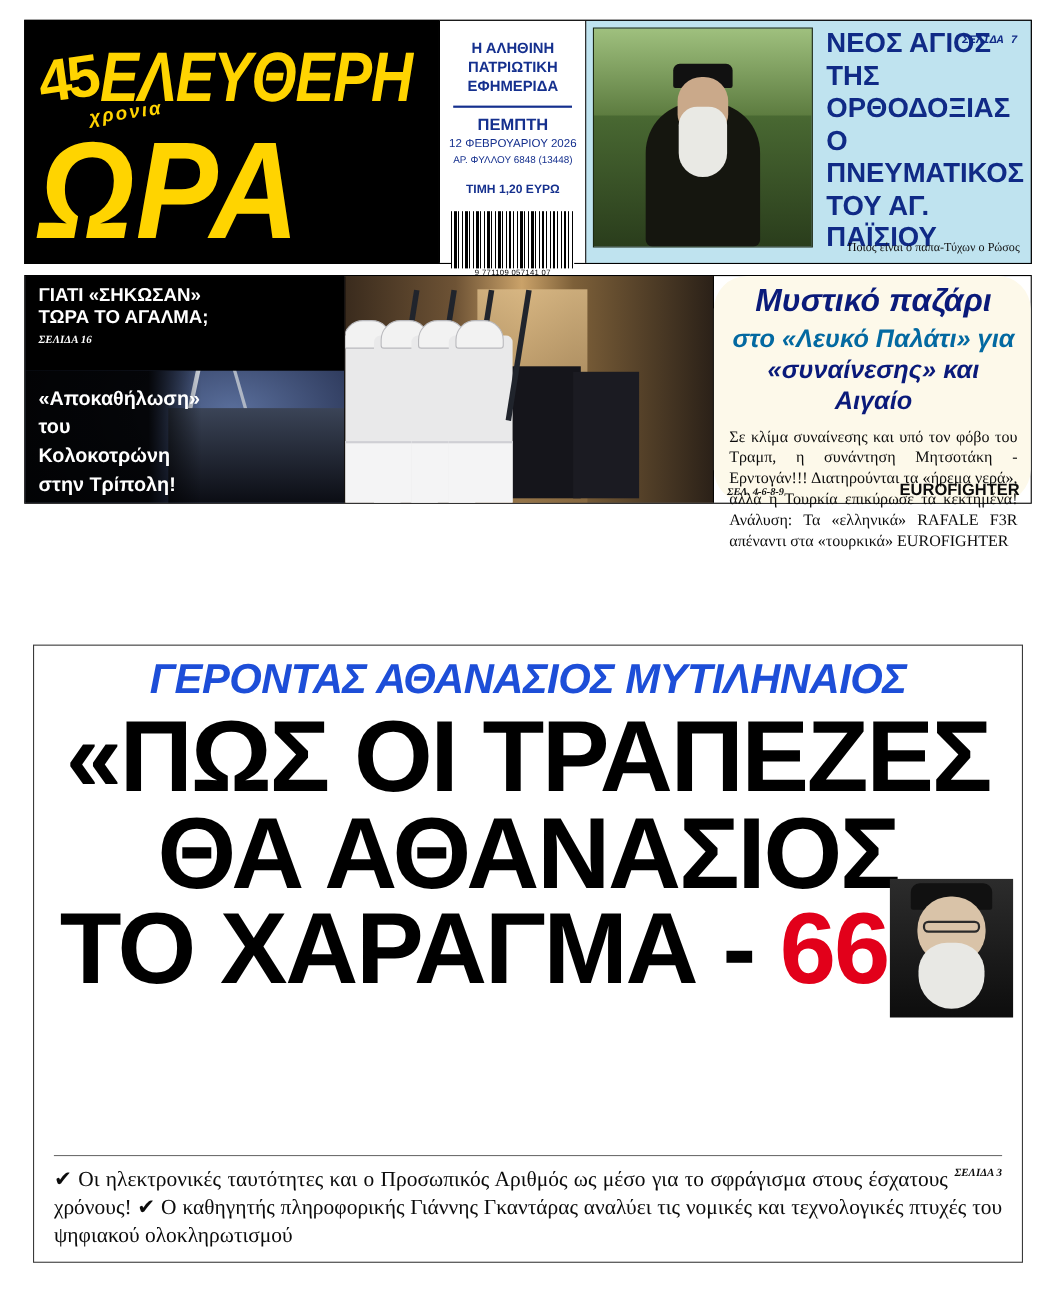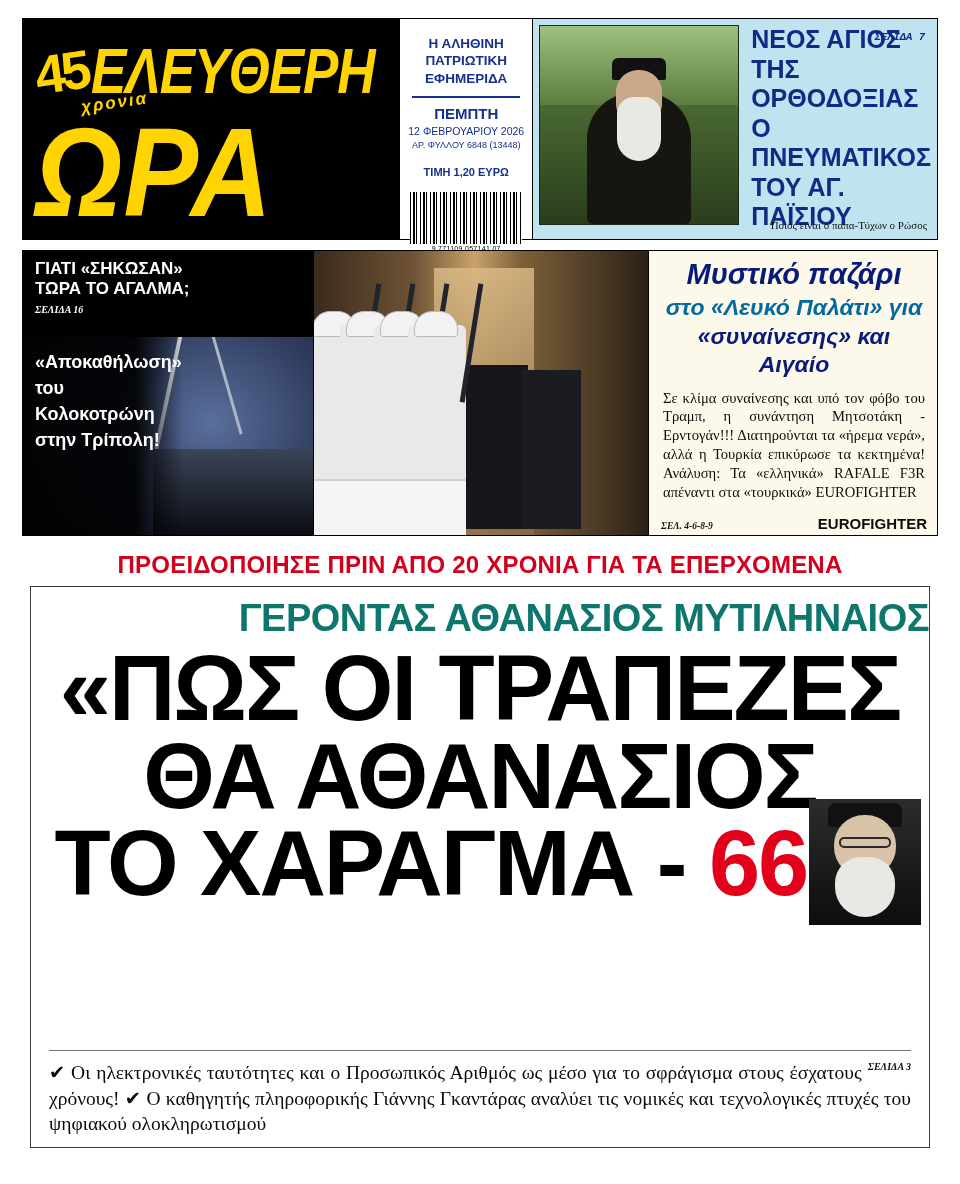--- a/index.html
+++ b/index.html
@@ -218,21 +218,21 @@
     font-family: "Liberation Serif", serif;
     font-size: 11px;
     text-align: right;
     color: #111;
   }
 
   
   .row2 {
     position: absolute;
     left: 22px; top: 250px;
-    width: 916px; height: 286px;
+    width: 916px; height: 208px;
     display: flex;
     border: 1px solid #000;
   }
   .statue-col {
     width: 290px;
     background: #000;
     position: relative;
     overflow: hidden;
   }
   .statue-top {
@@ -344,20 +344,21 @@
     position: absolute; left: 0; bottom: 0; width: 58px; height: 56px;
     background: #f4f4f5;
     border-top: 2px solid #cfcfd4;
   }
 
   .bazaar-col {
     flex: 1;
     background: #fdf9ea;
     position: relative;
     padding: 8px 10px 4px 12px;
+    border-radius: 30px;
   }
   .bz-l1 {
     font-family: "Liberation Sans", sans-serif;
     font-weight: bold;
     font-style: italic;
     font-size: 29px;
     color: #0a1a7a;
     text-align: center;
     line-height: 1.06;
   }
@@ -420,27 +421,28 @@
   
   .main-box {
     position: absolute;
     left: 30px; top: 586px;
     width: 900px; height: 562px;
     border: 1px solid #3a3a3a;
     background: #fff;
     overflow: hidden;
   }
   .kicker {
-    text-align: right;
+    text-align: center;
     font-family: "Liberation Sans", sans-serif;
     font-weight: bold;
     font-size: 38px;
-    color: #0f766e;
+    color: #1d4ed8;
     margin-top: 10px;
     letter-spacing: -0.5px;
+    font-style: italic;
   }
   .big1, .big2, .big3 {
     font-family: "Liberation Sans", sans-serif;
     font-weight: bold;
     color: #000;
     text-align: center;
     line-height: 0.93;
     letter-spacing: -2px;
   }
   .big1 { font-size: 92px; margin-top: 6px; }
@@ -587,21 +589,20 @@
       <div class="bz-l2">στο «Λευκό Παλάτι» για</div>
       <div class="bz-l3">«συναίνεσης» και Αιγαίο</div>
       <div class="bz-body">Σε κλίμα συναίνεσης και υπό τον φόβο του Τραμπ, η συνάντηση Μητσοτάκη - Ερντογάν!!! Διατηρούνται τα «ήρεμα νερά», αλλά η Τουρκία επικύρωσε τα κεκτημένα! Ανάλυση: Τα «ελληνικά» RAFALE F3R απέναντι στα «τουρκικά» EUROFIGHTER</div>
       <div class="bz-foot">
         <span class="pg">ΣΕΛ. 4-6-8-9</span>
         <span class="ef">EUROFIGHTER</span>
       </div>
     </div>
   </div>
 
-  <div class="red-banner">ΠΡΟΕΙΔΟΠΟΙΗΣΕ ΠΡΙΝ ΑΠΟ 20 ΧΡΟΝΙΑ ΓΙΑ ΤΑ ΕΠΕΡΧΟΜΕΝΑ</div>
 
   <div class="main-box">
     <div class="kicker">ΓΕΡΟΝΤΑΣ ΑΘΑΝΑΣΙΟΣ ΜΥΤΙΛΗΝΑΙΟΣ</div>
     <div class="big1">«ΠΩΣ ΟΙ ΤΡΑΠΕΖΕΣ</div>
     <div class="big2">ΘΑ ΑΘΑΝΑΣΙΟΣ</div>
     <div class="big3">
       <span>ΤΟ ΧΑΡΑΓΜΑ - </span><span class="num666">666</span><span class="quote-close">»</span>
     </div>
 
     <div class="elder-photo">

